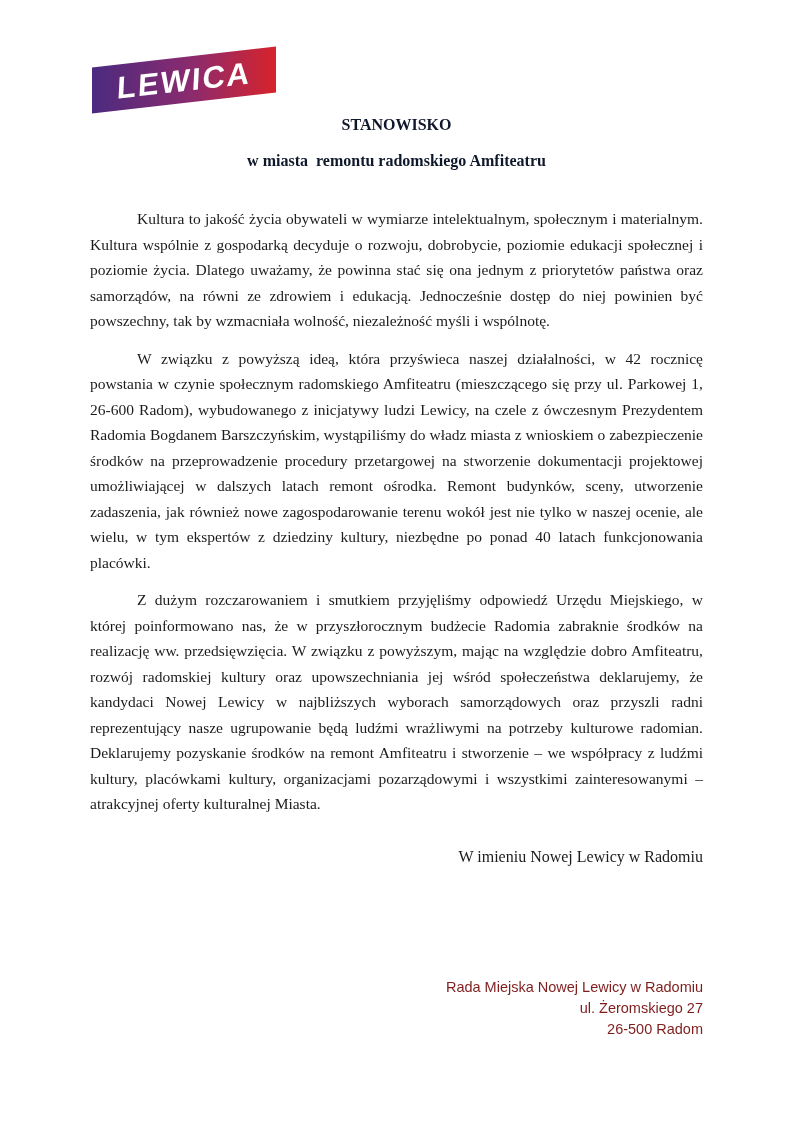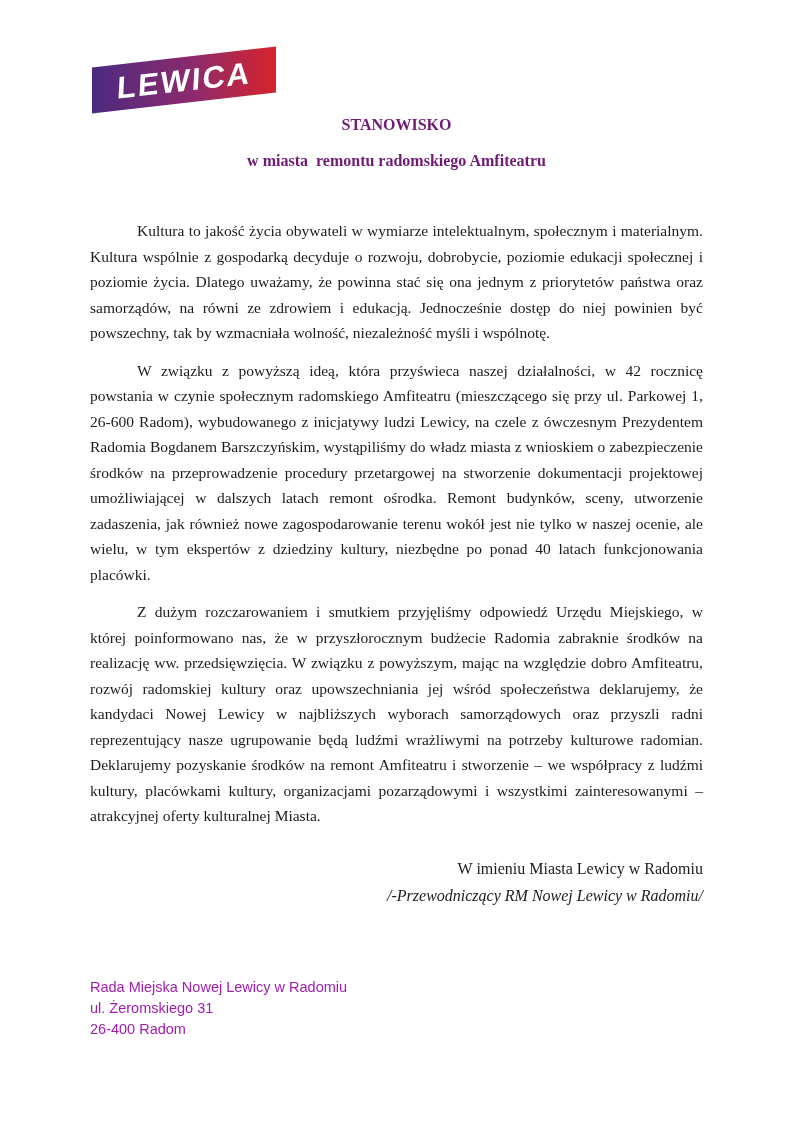--- a/index.html
+++ b/index.html
@@ -42,45 +42,45 @@
     top: 0;
     width: 613px;
   }
   .heading {
     text-align: center;
     font-weight: bold;
     font-size: 16px;
     line-height: 19px;
     white-space: pre-wrap;
     margin: 0 0 17px 0;
-    color: #701a75;
+    color: #0f172a;
   }
   .heading.first { margin-top: 115px; }
-  .body-text { margin-top: 48px; }
+  .body-text { margin-top: 36px; }
   .body-text p {
     margin: 0 0 12px 0;
     font-size: 15.5px;
     line-height: 25.5px;
     text-align: justify;
     text-indent: 47px;
   }
   .signature {
     margin-top: 26px;
     text-align: right;
     font-size: 16px;
     line-height: 27px;
   }
   .signature .italic { font-style: italic; }
   .footer {
-    margin-top: 68px;
-    text-align: left;
+    margin-top: 107px;
+    text-align: right;
     font-family: "Liberation Sans", sans-serif;
     font-size: 14.5px;
     line-height: 21px;
-    color: #a21caf;
+    color: #7f1d1d;
   }
 </style>
 </head>
 <body>
 
 <div class="page">
 
   <div class="logo" id="lewica-logo" style="background: linear-gradient(to right, rgb(75, 42, 128) 0%, rgb(140, 43, 109) 55%, rgb(215, 35, 43) 100%);">
     <span class="logo-text" style="color: rgb(255, 255, 255);">LEWICA</span>
   </div>
@@ -92,24 +92,23 @@
 
     <div class="heading">w miasta  remontu radomskiego Amfiteatru</div>
 
     <div class="body-text">
       <p>Kultura to jakość życia obywateli w wymiarze intelektualnym, społecznym i materialnym. Kultura wspólnie z gospodarką decyduje o rozwoju, dobrobycie, poziomie edukacji społecznej i poziomie życia. Dlatego uważamy, że powinna stać się ona jednym z priorytetów państwa oraz samorządów, na równi ze zdrowiem i edukacją. Jednocześnie dostęp do niej powinien być powszechny, tak by wzmacniała wolność, niezależność myśli i wspólnotę.</p>
       <p>W związku z powyższą ideą, która przyświeca naszej działalności, w 42 rocznicę powstania w czynie społecznym radomskiego Amfiteatru (mieszczącego się przy ul. Parkowej 1, 26-600 Radom), wybudowanego z inicjatywy ludzi Lewicy, na czele z ówczesnym Prezydentem Radomia Bogdanem Barszczyńskim, wystąpiliśmy do władz miasta z wnioskiem o zabezpieczenie środków na przeprowadzenie procedury przetargowej na stworzenie dokumentacji projektowej umożliwiającej w dalszych latach remont ośrodka. Remont budynków, sceny, utworzenie zadaszenia, jak również nowe zagospodarowanie terenu wokół jest nie tylko w naszej ocenie, ale wielu, w tym ekspertów z dziedziny kultury, niezbędne po ponad 40 latach funkcjonowania placówki.</p>
       <p>Z dużym rozczarowaniem i smutkiem przyjęliśmy odpowiedź Urzędu Miejskiego, w której poinformowano nas, że w przyszłorocznym budżecie Radomia zabraknie środków na realizację ww. przedsięwzięcia. W związku z powyższym, mając na względzie dobro Amfiteatru, rozwój radomskiej kultury oraz upowszechniania jej wśród społeczeństwa deklarujemy, że kandydaci Nowej Lewicy w najbliższych wyborach samorządowych oraz przyszli radni reprezentujący nasze ugrupowanie będą ludźmi wrażliwymi na potrzeby kulturowe radomian. Deklarujemy pozyskanie środków na remont Amfiteatru i stworzenie – we współpracy z ludźmi kultury, placówkami kultury, organizacjami pozarządowymi i wszystkimi zainteresowanymi – atrakcyjnej oferty kulturalnej Miasta.</p>
     </div>
 
     <div class="signature">
-      <div>W imieniu Miasta Lewicy w Radomiu</div>
-      <div class="italic">/-Przewodniczący RM Nowej Lewicy w Radomiu/</div>
+      <div>W imieniu Nowej Lewicy w Radomiu</div>
     </div>
 
     <div class="footer">
       <div>Rada Miejska Nowej Lewicy w Radomiu</div>
-      <div>ul. Żeromskiego 31</div>
-      <div>26-400 Radom</div>
+      <div>ul. Żeromskiego 27</div>
+      <div>26-500 Radom</div>
     </div>
 
   </div>
 </div>
 
 </body></html>

